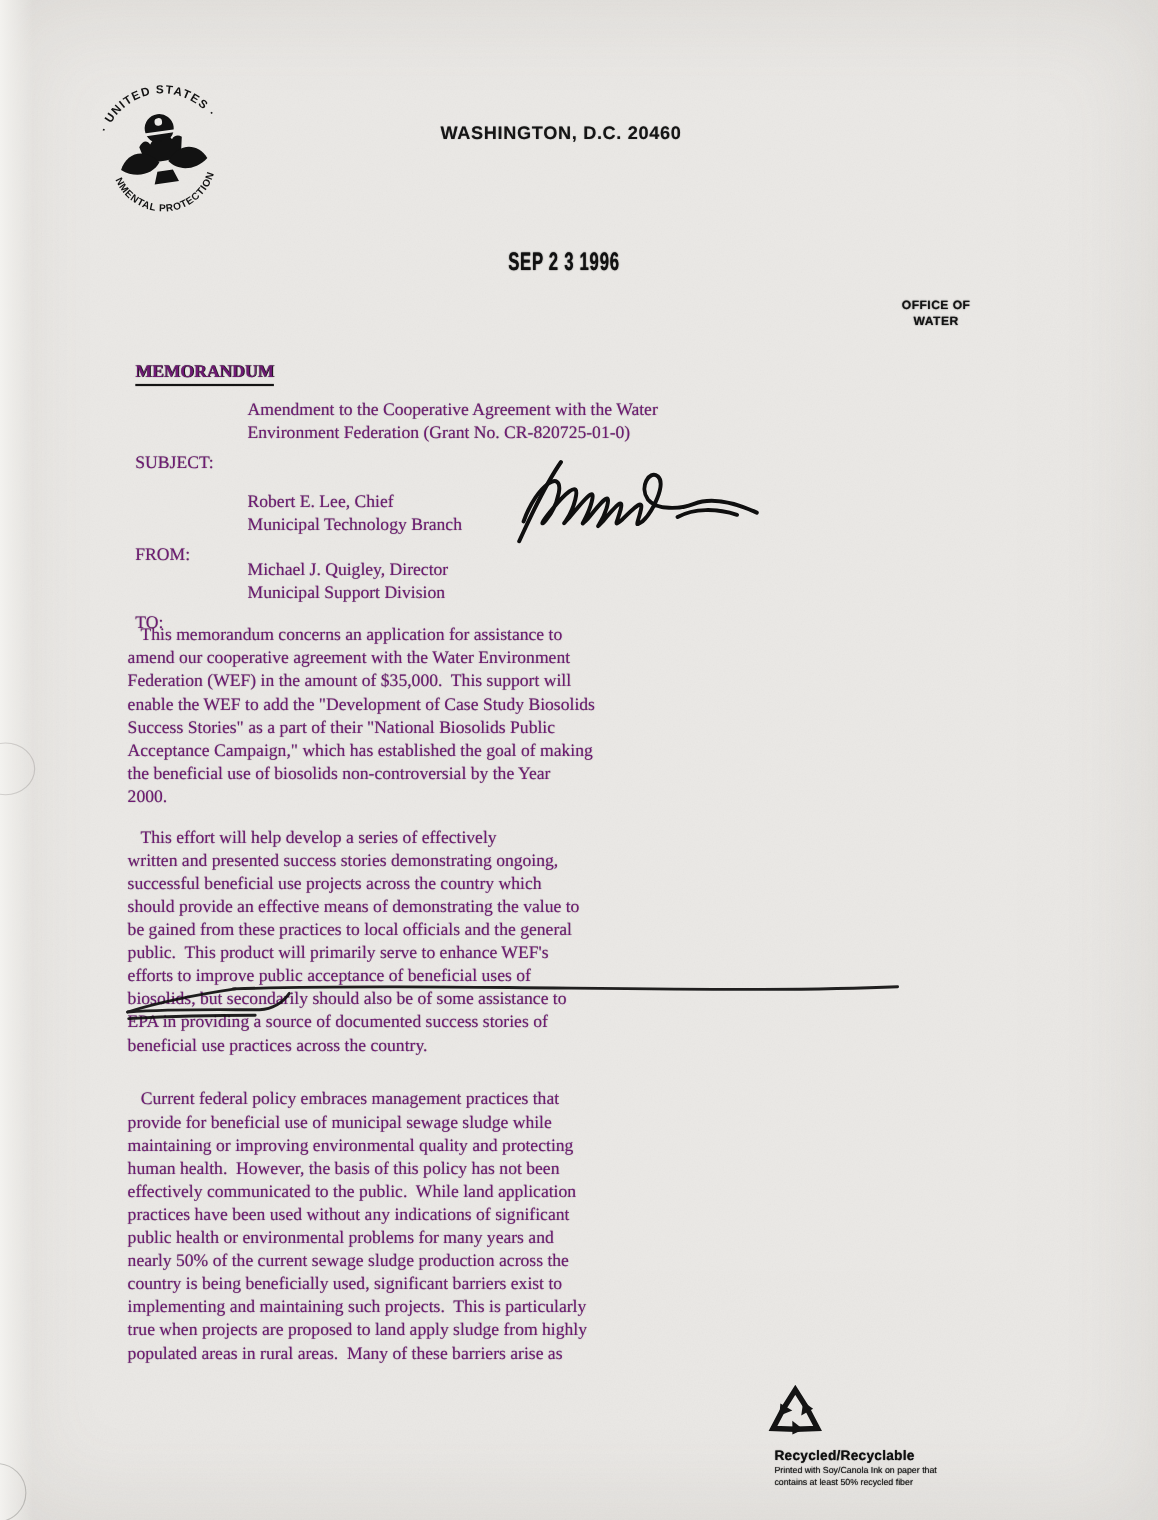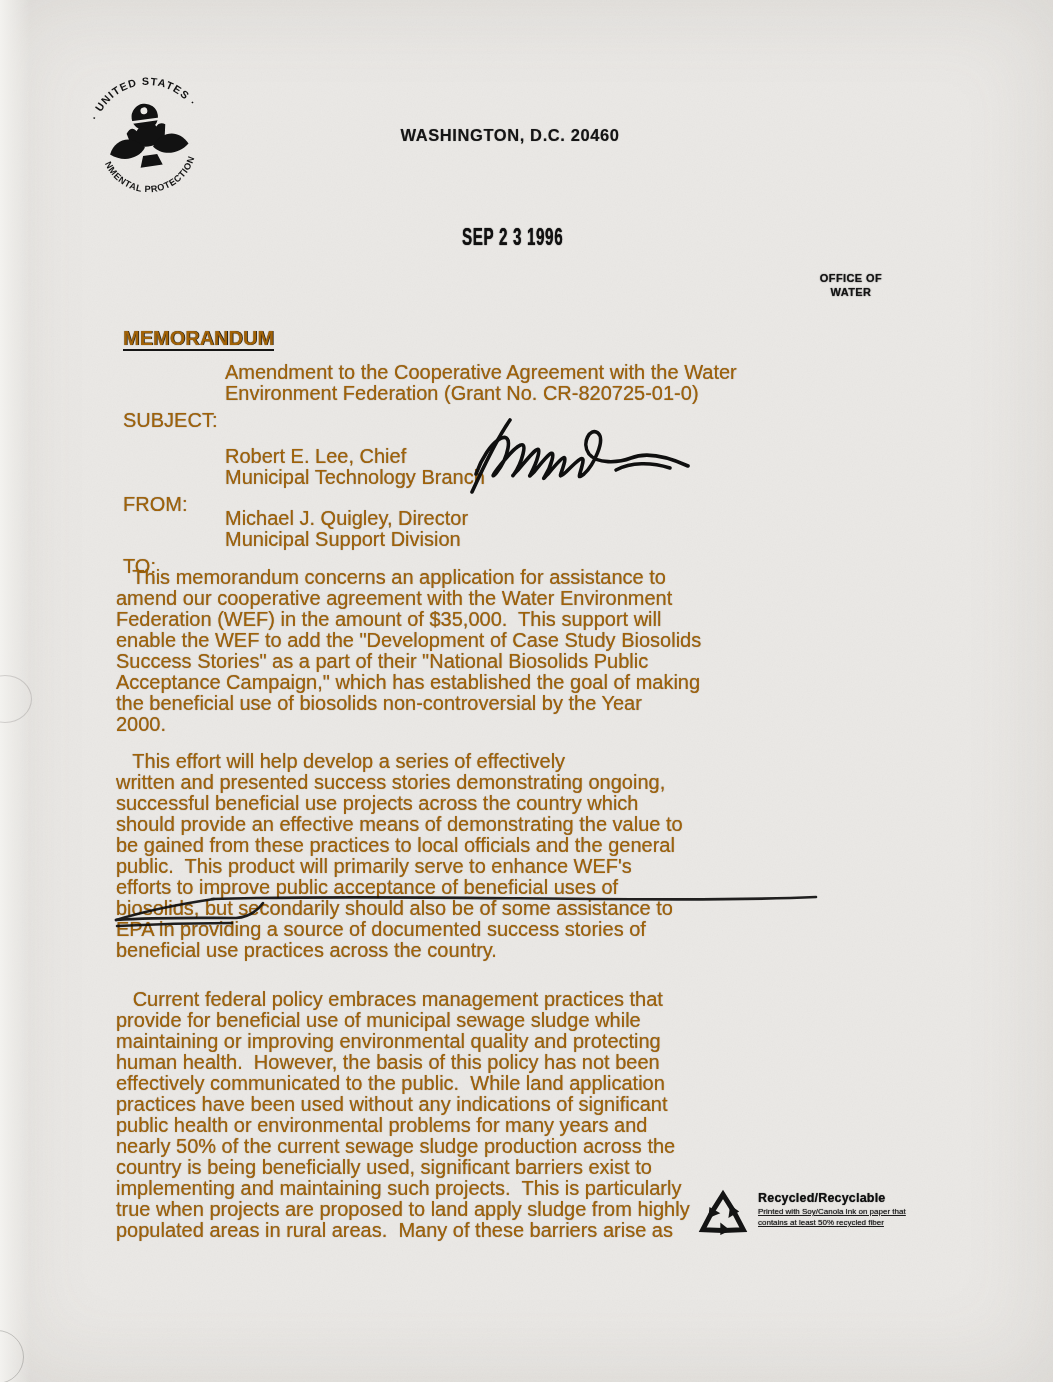--- a/index.html
+++ b/index.html
@@ -11,33 +11,33 @@
   }
   .grain{position:absolute;inset:0;width:100%;height:100%;opacity:.05;pointer-events:none;}
   .edge-left{position:absolute;left:0;top:0;width:30px;height:100%;
     background:linear-gradient(to right,#f3f2ef,rgba(243,242,239,0));}
   .artifact{position:absolute;border:1px solid rgba(60,58,54,.18);border-radius:50%;}
   .a1{left:-22px;top:675px;width:52px;height:46px;}
   .a2{left:-30px;top:1330px;width:52px;height:52px;border-color:rgba(60,58,54,.25);}
 
   
   .type{
-    font-family:Liberation Sans, sans-serif;
-    font-size:20px;line-height:21px;white-space:pre;color:#a16207;
+    font-family:Liberation Serif, serif;
+    font-size:16px;line-height:21px;white-space:pre;color:#701a75;
     text-shadow:0 0 1px rgba(23,23,23,.55);
   }
   .bold-type{font-weight:700;text-shadow:.8px 0 0 #1a1a1a,0 0 1px rgba(0,0,0,.6);}
 
   .logo{position:absolute;left:82px;top:74px;width:132px;height:132px;transform:rotate(-8deg);}
   .logo text{font-family:"Liberation Sans",sans-serif;font-weight:700;fill:#131313;}
 
   .hdr{position:absolute;left:250px;top:105px;width:520px;text-align:center;}
   .hdr-line1{font-size:19px;font-weight:700;letter-spacing:.3px;color:#101010;
     text-shadow:0 0 1px rgba(0,0,0,.5);}
-  .hdr-line2{margin-top:21px;font-size:16.5px;font-weight:700;letter-spacing:.6px;color:#151515;
+  .hdr-line2{margin-top:7px;font-size:16.5px;font-weight:700;letter-spacing:.6px;color:#151515;
     text-shadow:0 0 1px rgba(0,0,0,.45);}
 
   .stamp{position:absolute;left:462px;top:224px;font-size:23px;font-weight:700;
     letter-spacing:1px;transform:scaleX(.66);transform-origin:left top;color:#111;
     text-shadow:0 0 1.4px #000;white-space:pre;}
 
   .office{position:absolute;left:796px;top:272px;width:110px;text-align:center;
     font-size:11px;font-weight:700;line-height:13.5px;letter-spacing:.4px;color:#141414;
     text-shadow:0 0 1.2px rgba(0,0,0,.8);}
 
@@ -51,27 +51,27 @@
   .to-row{top:508px;}
 
   .para{position:absolute;left:116px;}
   .p1{top:567px;}
   .p2{top:751px;}
   .p3{top:977px;margin-top:12px;}
 
   .sig{position:absolute;left:466px;top:410px;width:228px;height:95px;}
   .hand{position:absolute;left:100px;top:860px;width:780px;height:80px;pointer-events:none;}
 
-  .recycle-wrap{position:absolute;left:696px;top:1188px;display:flex;}
+  .recycle-wrap{position:absolute;left:696px;top:1259px;display:flex;flex-direction:column;}
   .recycle-sym{width:54px;height:58px;flex:0 0 54px;}
   .recycle-text{margin-left:8px;padding-top:3px;}
   .recycle-title{font-size:12.5px;font-weight:700;letter-spacing:.2px;color:#101010;
     text-shadow:0 0 1px rgba(0,0,0,.8);}
   .recycle-fine{margin-top:2px;font-size:8px;line-height:10.5px;color:#1b1b1b;
-    text-shadow:0 0 1px rgba(0,0,0,.7);text-decoration:underline;}
+    text-shadow:0 0 1px rgba(0,0,0,.7);}
 </style>
 </head>
 <body>
 
 <div class="page">
 
   <svg class="grain">
     <filter id="n">
         <feTurbulence type="fractalNoise" baseFrequency="0.8" numOctaves="2"></feTurbulence>
         <feColorMatrix type="saturate" values="0"></feColorMatrix>

